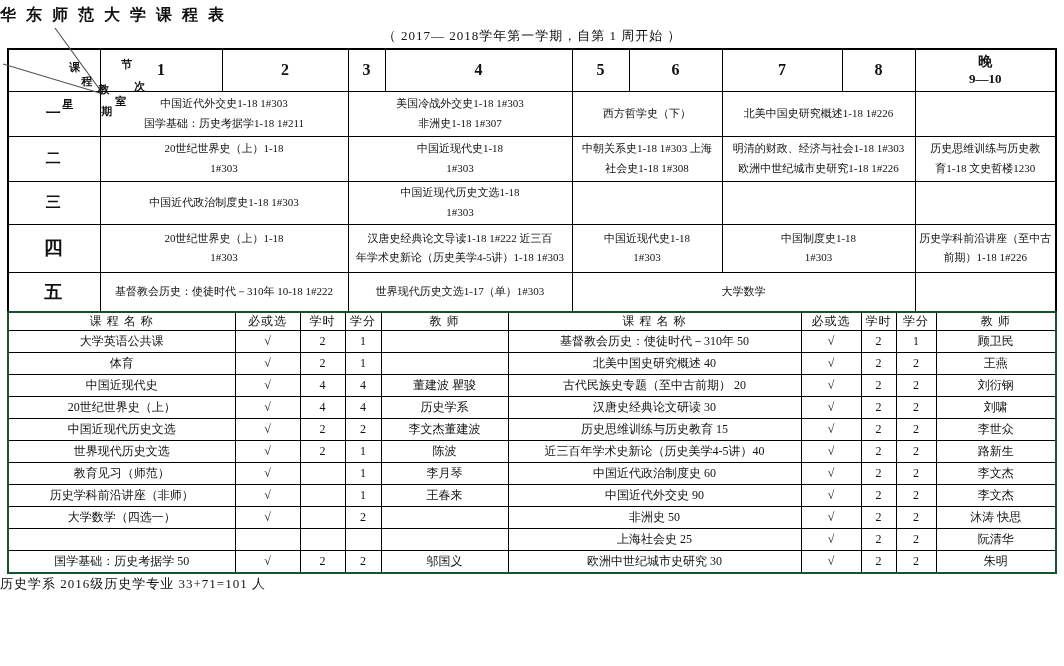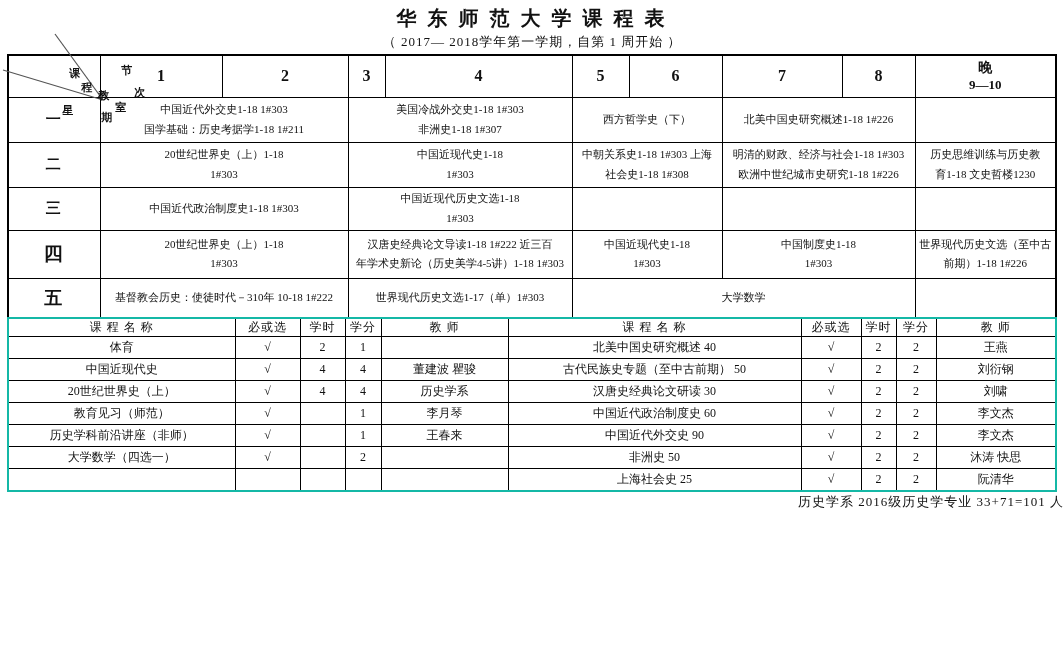--- a/index.html
+++ b/index.html
@@ -1,18 +1,18 @@
 <!DOCTYPE html>
 <html><head>
 <meta charset="utf-8">
 <style>
   html,body { margin:0; padding:0; background:#fff; color:#111;
     font-family:"Liberation Serif","DejaVu Serif",serif; }
   .page { position:relative; width:1064px; height:666px; background:#fff; overflow:hidden; }
-  .title { text-align:center; font-weight:bold; font-size:20px; letter-spacing:3px; padding-top:5px; }
+  .title { text-align:left; font-weight:bold; font-size:16px; letter-spacing:3px; padding-top:5px; }
   .subtitle { text-align:center; font-size:13px; margin-top:1px; letter-spacing:1px; }
 
   table { border-collapse:collapse; table-layout:fixed; margin:0 auto; width:1048px; }
 
   
   .sched { margin-top:3px; border:2px solid #000; }
   .sched th,.sched td { border:1px solid #000; text-align:center; vertical-align:middle; padding:0; overflow:hidden; }
   .sched thead tr { height:42px; }
   .sched tbody tr:nth-child(1){ height:45px; }
   .sched tbody tr:nth-child(2){ height:45px; }
@@ -35,31 +35,31 @@
   .cw-diag-0 { left:15px; top:-8px; }
   .cw-diag-1 { left:27px; top:6px; }
   .cw-diag-2 { left:44px; top:14px; }
   .cw-diag-3 { left:61px; top:26px; }
   .cw-top-0  { left:67px; top:-11px; }
   .cw-top-1  { left:80px; top:11px; }
   .cw-bot-0  { left:8px;  top:29px; }
   .cw-bot-1  { left:47px; top:36px; }
 
   
-  .lower { border:2px solid #14b8a6; margin-top:-2px; }
+  .lower { border:2px solid #14532d; margin-top:-2px; }
   .lower th,.lower td { border:1px solid #000; font-size:12px; text-align:center;
      padding:0 2px; overflow:hidden; white-space:nowrap; vertical-align:middle; }
   .lower thead tr { height:18px; }
   .lower tbody tr { height:22px; }
   .lower thead th { font-weight:normal; letter-spacing:1px; }
   .chk-left  { text-align:left;  padding-left:3px; }
   .chk-center{ text-align:center; }
   .chk-right { text-align:right; padding-right:7px; }
 
-  .footer-note { text-align:right; font-size:13px; margin-top:1px; letter-spacing:1px; }
+  .footer-note { text-align:left; font-size:13px; margin-top:1px; letter-spacing:1px; }
 </style>
 </head>
 <body>
 
 <div class="page">
   <div class="title">华 东 师 范 大 学 课 程 表</div>
   <div class="subtitle">（ 2017—  2018学年第一学期，自第 1 周开始 ）</div>
 
   <table class="sched">
     <colgroup>
@@ -174,21 +174,21 @@
           </td>
           <td colspan="2">
             <div class="line">中国近现代史1-18</div>
             <div class="line">1#303</div>
           </td>
           <td colspan="2">
             <div class="line">中国制度史1-18</div>
             <div class="line">1#303</div>
           </td>
           <td>
-            <div class="line">世界现代历史文选（至中古</div>
+            <div class="line">历史学科前沿讲座（至中古</div>
             <div class="line">前期）1-18 1#226</div>
           </td>
         </tr>
         <tr>
           <th class="day-cell">五</th>
           <td colspan="2">
             <div class="line">基督教会历史：使徒时代－310年 10-18 1#222</div>
           </td>
           <td colspan="2">
             <div class="line">世界现代历史文选1-17（单）1#303</div>
@@ -223,56 +223,92 @@
           <th>教 师</th>
           <th>课 程 名 称</th>
           <th>必或选</th>
           <th>学时</th>
           <th>学分</th>
           <th>教 师</th>
         </tr>
       </thead>
     <tbody id="lower-body">
         <tr>
+          <td>大学英语公共课</td>
+          <td class="chk-left">√</td>
+          <td>2</td>
+          <td>1</td>
+          <td></td>
+          <td>基督教会历史：使徒时代－310年 50</td>
+          <td class="chk-center">√</td>
+          <td>2</td>
+          <td>1</td>
+          <td>顾卫民</td>
+        </tr>
+        <tr>
           <td>体育</td>
           <td class="chk-left">√</td>
           <td>2</td>
           <td>1</td>
           <td></td>
           <td>北美中国史研究概述 40</td>
           <td class="chk-center">√</td>
           <td>2</td>
           <td>2</td>
           <td>王燕</td>
         </tr>
         <tr>
           <td>中国近现代史</td>
           <td class="chk-left">√</td>
           <td>4</td>
           <td>4</td>
           <td>董建波 瞿骏</td>
-          <td>古代民族史专题（至中古前期） 50</td>
+          <td>古代民族史专题（至中古前期） 20</td>
           <td class="chk-center">√</td>
           <td>2</td>
           <td>2</td>
           <td>刘衍钢</td>
         </tr>
         <tr>
           <td>20世纪世界史（上）</td>
           <td class="chk-left">√</td>
           <td>4</td>
           <td>4</td>
           <td>历史学系</td>
           <td>汉唐史经典论文研读 30</td>
           <td class="chk-center">√</td>
           <td>2</td>
           <td>2</td>
           <td>刘啸</td>
         </tr>
         <tr>
+          <td>中国近现代历史文选</td>
+          <td class="chk-left">√</td>
+          <td>2</td>
+          <td>2</td>
+          <td>李文杰董建波</td>
+          <td>历史思维训练与历史教育 15</td>
+          <td class="chk-center">√</td>
+          <td>2</td>
+          <td>2</td>
+          <td>李世众</td>
+        </tr>
+        <tr>
+          <td>世界现代历史文选</td>
+          <td class="chk-left">√</td>
+          <td>2</td>
+          <td>1</td>
+          <td>陈波</td>
+          <td>近三百年学术史新论（历史美学4-5讲）40</td>
+          <td class="chk-center">√</td>
+          <td>2</td>
+          <td>2</td>
+          <td>路新生</td>
+        </tr>
+        <tr>
           <td>教育见习（师范）</td>
           <td class="chk-left">√</td>
           <td></td>
           <td>1</td>
           <td>李月琴</td>
           <td>中国近代政治制度史 60</td>
           <td class="chk-center">√</td>
           <td>2</td>
           <td>2</td>
           <td>李文杰</td>
@@ -306,17 +342,29 @@
           <td></td>
           <td></td>
           <td></td>
           <td></td>
           <td>上海社会史 25</td>
           <td class="chk-right">√</td>
           <td>2</td>
           <td>2</td>
           <td>阮清华</td>
         </tr>
+        <tr>
+          <td>国学基础：历史考据学 50</td>
+          <td class="chk-right">√</td>
+          <td>2</td>
+          <td>2</td>
+          <td>邬国义</td>
+          <td>欧洲中世纪城市史研究 30</td>
+          <td class="chk-right">√</td>
+          <td>2</td>
+          <td>2</td>
+          <td>朱明</td>
+        </tr>
       </tbody>
   </table>
 
   <div class="footer-note">历史学系 2016级历史学专业  33+71=101 人</div>
 </div>
 
 </body></html>

